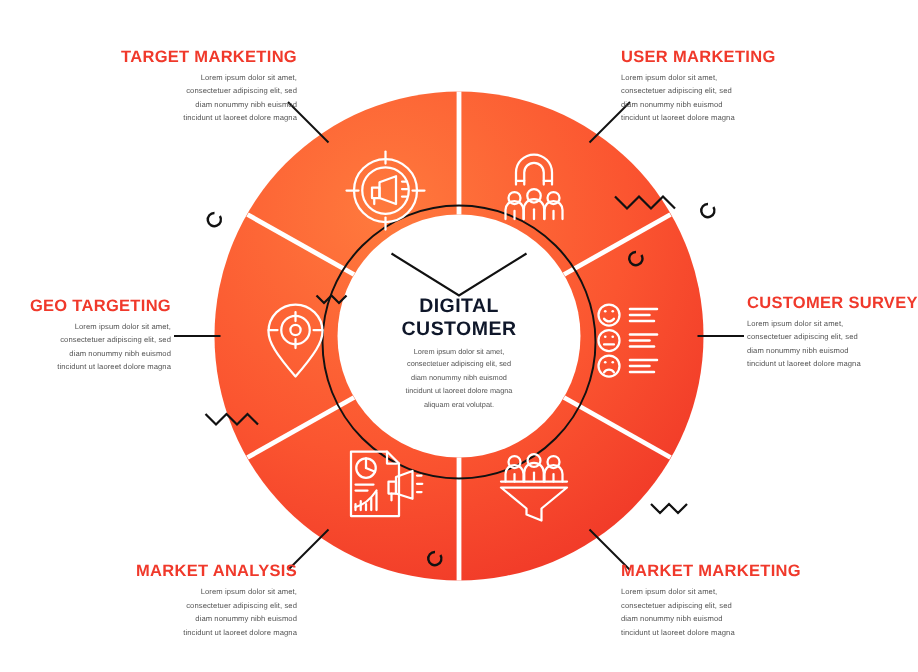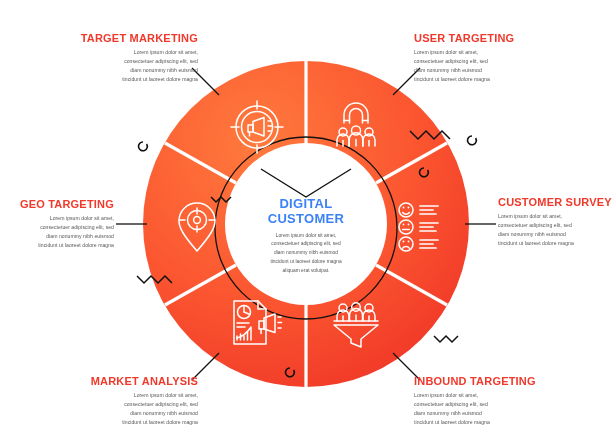--- a/index.html
+++ b/index.html
@@ -39,21 +39,21 @@
 
   .center-text{
     position:absolute;
     left:245px;top:196px;
     width:122px;
     text-align:center;
   }
   .center-title{
     font-size:13px;
     font-weight:bold;
-    color:#3b82f6;
+    color:#0f172a;
     line-height:1.18;
     letter-spacing:0.3px;
   }
   .center-body{
     margin-top:5px;
     font-size:4.9px;
     line-height:1.8;
     color:#555555;
   }
 </style>
@@ -249,41 +249,41 @@
     <div class="label-title">TARGET MARKETING</div>
     <div class="label-body">
       <div>Lorem ipsum dolor sit amet,</div>
       <div>consectetuer adipiscing elit, sed</div>
       <div>diam nonummy nibh euismod</div>
       <div>tincidunt ut laoreet dolore magna</div>
     </div>
   </div>
 
   <div class="label-block right" style="left:414px;top:32px;">
-    <div class="label-title">USER TARGETING</div>
+    <div class="label-title">USER MARKETING</div>
     <div class="label-body">
       <div>Lorem ipsum dolor sit amet,</div>
       <div>consectetuer adipiscing elit, sed</div>
       <div>diam nonummy nibh euismod</div>
       <div>tincidunt ut laoreet dolore magna</div>
     </div>
   </div>
 
   <div class="label-block right" style="left:498px;top:196px;">
     <div class="label-title">CUSTOMER SURVEY</div>
     <div class="label-body">
       <div>Lorem ipsum dolor sit amet,</div>
       <div>consectetuer adipiscing elit, sed</div>
       <div>diam nonummy nibh euismod</div>
       <div>tincidunt ut laoreet dolore magna</div>
     </div>
   </div>
 
   <div class="label-block right" style="left:414px;top:375px;">
-    <div class="label-title">INBOUND TARGETING</div>
+    <div class="label-title">MARKET MARKETING</div>
     <div class="label-body">
       <div>Lorem ipsum dolor sit amet,</div>
       <div>consectetuer adipiscing elit, sed</div>
       <div>diam nonummy nibh euismod</div>
       <div>tincidunt ut laoreet dolore magna</div>
     </div>
   </div>
 
   <div class="label-block left" style="left:48px;top:375px;">
     <div class="label-title">MARKET ANALYSIS</div>

